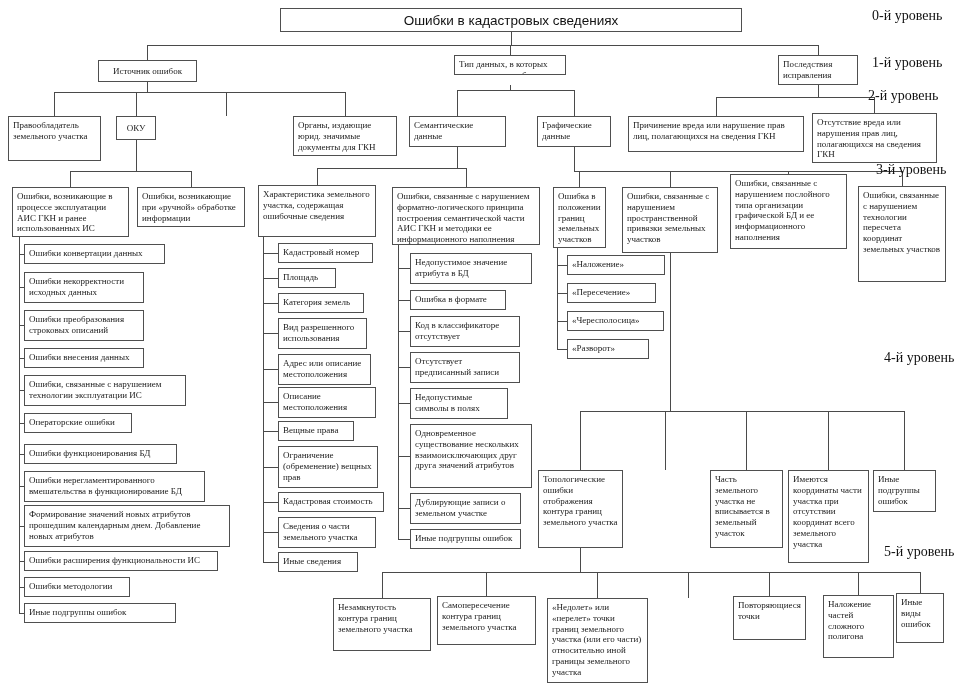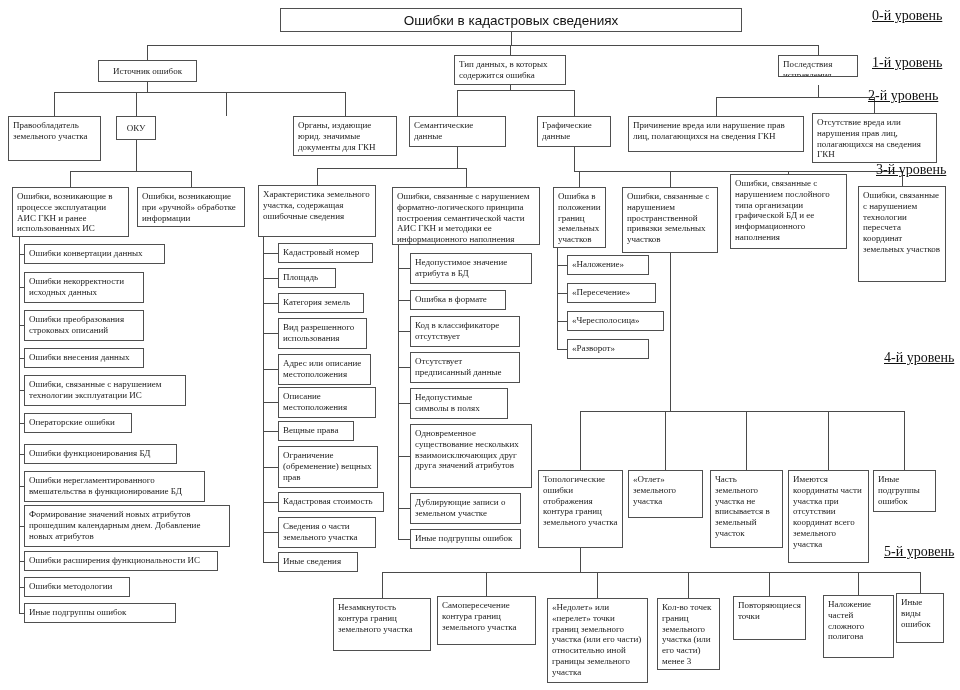--- a/index.html
+++ b/index.html
@@ -5,21 +5,21 @@
   html,body{margin:0;padding:0;background:#ffffff;}
   #stage{position:relative;width:960px;height:690px;background:#ffffff;overflow:hidden;
          font-family:"Liberation Serif",serif;}
   #wires{position:absolute;left:0;top:0;width:960px;height:690px;}
   .node{position:absolute;box-sizing:border-box;background:#ffffff;border:1px solid #4f4f4f;
         font:9px/1.2 "Liberation Serif",serif;color:#1b1b1b;padding:3px 4px;overflow:hidden;}
   .c{display:flex;align-items:center;justify-content:center;text-align:center;padding:1px 2px;}
   .title{position:absolute;box-sizing:border-box;border:1px solid #4f4f4f;background:#fff;
          font:13.5px "Liberation Sans",sans-serif;color:#111;
          display:flex;align-items:center;justify-content:center;}
-  .lvl{position:absolute;font:14px "Liberation Serif",serif;color:#111;white-space:nowrap;text-decoration:underline;}
+  .lvl{position:absolute;font:14px "Liberation Serif",serif;color:#111;white-space:nowrap;}
 </style>
 </head>
 <body>
 
 <div id="stage">
 
   <svg id="wires" viewBox="0 0 960 690" xmlns="http://www.w3.org/2000/svg">
     <path fill="none" stroke="#4a4a4a" stroke-width="1" shape-rendering="crispEdges" d="
       M511 32 V45 M147 45 H818 M147 45 V60 M510 45 V55 M818 45 V55
       M147 82 V92 M54 92 H345 M54 92 V116 M136 92 V116 M226 92 V116 M345 92 V116
@@ -43,22 +43,22 @@
   <div class="title" style="left:280px;top:8px;width:462px;height:24px">Ошибки в кадастровых сведениях</div>
 
   <div class="lvl" style="left:872px;top:8px">0-й уровень</div>
   <div class="lvl" style="left:872px;top:55px">1-й уровень</div>
   <div class="lvl" style="left:868px;top:88px">2-й уровень</div>
   <div class="lvl" style="left:876px;top:162px">3-й уровень</div>
   <div class="lvl" style="left:884px;top:350px">4-й уровень</div>
   <div class="lvl" style="left:884px;top:544px">5-й уровень</div>
 
   <div class="node c" style="left:98px;top:60px;width:99px;height:22px">Источник ошибок</div>
-  <div class="node" style="left:454px;top:55px;width:112px;height:30px">Тип данных, в которых содержится ошибка</div>
-  <div class="node" style="left:778px;top:55px;width:80px;height:22px">Последствия исправления</div>
+  <div class="node" style="left:454px;top:55px;width:112px;height:20px">Тип данных, в которых содержится ошибка</div>
+  <div class="node" style="left:778px;top:55px;width:80px;height:30px">Последствия исправления</div>
 
   <div class="node" style="left:8px;top:116px;width:93px;height:45px">Правообладатель земельного участка</div>
   <div class="node c" style="left:116px;top:116px;width:40px;height:24px">ОКУ</div>
   <div class="node" style="left:293px;top:116px;width:104px;height:40px">Органы, издающие юрид. значимые документы для ГКН</div>
   <div class="node" style="left:409px;top:116px;width:97px;height:31px">Семантические данные</div>
   <div class="node" style="left:537px;top:116px;width:74px;height:31px">Графические данные</div>
   <div class="node" style="left:628px;top:116px;width:176px;height:36px">Причинение вреда или нарушение прав лиц, полагающихся на сведения ГКН</div>
   <div class="node" style="left:812px;top:113px;width:125px;height:50px">Отсутствие вреда или нарушения прав лиц, полагающихся на сведения ГКН</div>
 
   <div class="node" style="left:12px;top:187px;width:117px;height:50px">Ошибки, возникающие в процессе эксплуатации АИС ГКН и ранее использованных ИС</div>
@@ -91,38 +91,36 @@
   <div class="node" style="left:278px;top:387px;width:98px;height:31px">Описание местоположения границ</div>
   <div class="node" style="left:278px;top:421px;width:76px;height:20px">Вещные права</div>
   <div class="node" style="left:278px;top:446px;width:100px;height:42px">Ограничение (обременение) вещных прав</div>
   <div class="node" style="left:278px;top:492px;width:106px;height:20px">Кадастровая стоимость</div>
   <div class="node" style="left:278px;top:517px;width:98px;height:31px">Сведения о части земельного участка</div>
   <div class="node" style="left:278px;top:552px;width:80px;height:20px">Иные сведения</div>
 
   <div class="node" style="left:410px;top:253px;width:122px;height:31px">Недопустимое значение атрибута в БД</div>
   <div class="node" style="left:410px;top:290px;width:96px;height:20px">Ошибка в формате</div>
   <div class="node" style="left:410px;top:316px;width:110px;height:31px">Код в классификаторе отсутствует</div>
-  <div class="node" style="left:410px;top:352px;width:110px;height:31px">Отсутствует предписанный данные</div>
+  <div class="node" style="left:410px;top:352px;width:110px;height:31px">Отсутствует предписанный записи</div>
   <div class="node" style="left:410px;top:388px;width:98px;height:31px">Недопустимые символы в полях</div>
   <div class="node" style="left:410px;top:424px;width:122px;height:64px">Одновременное существование нескольких взаимоисключающих друг друга значений атрибутов</div>
   <div class="node" style="left:410px;top:493px;width:111px;height:31px">Дублирующие записи о земельном участке</div>
   <div class="node" style="left:410px;top:529px;width:111px;height:20px">Иные подгруппы ошибок</div>
 
-  <div class="node" style="left:567px;top:255px;width:82px;height:20px">«Наложение»</div>
+  <div class="node" style="left:567px;top:255px;width:98px;height:20px">«Наложение»</div>
   <div class="node" style="left:567px;top:283px;width:89px;height:20px">«Пересечение»</div>
   <div class="node" style="left:567px;top:311px;width:97px;height:20px">«Чересполосица»</div>
   <div class="node" style="left:567px;top:339px;width:82px;height:20px">«Разворот»</div>
 
   <div class="node" style="left:538px;top:470px;width:85px;height:78px">Топологические ошибки отображения контура границ земельного участка</div>
-  <div class="node" style="left:628px;top:470px;width:75px;height:48px">«Отлет» земельного участка</div>
   <div class="node" style="left:710px;top:470px;width:73px;height:78px">Часть земельного участка не вписывается в земельный участок</div>
   <div class="node" style="left:788px;top:470px;width:81px;height:93px">Имеются координаты части участка при отсутствии координат всего земельного участка</div>
   <div class="node" style="left:873px;top:470px;width:63px;height:42px">Иные подгруппы ошибок</div>
 
   <div class="node" style="left:333px;top:598px;width:98px;height:53px">Незамкнутость контура границ земельного участка</div>
   <div class="node" style="left:437px;top:596px;width:99px;height:49px">Самопересечение контура границ земельного участка</div>
   <div class="node" style="left:547px;top:598px;width:101px;height:85px">«Недолет» или «перелет» точки границ земельного участка (или его части) относительно иной границы земельного участка</div>
-  <div class="node" style="left:657px;top:598px;width:63px;height:72px">Кол-во точек границ земельного участка (или его части) менее 3</div>
   <div class="node" style="left:733px;top:596px;width:73px;height:44px">Повторяющиеся точки</div>
   <div class="node" style="left:823px;top:595px;width:71px;height:63px">Наложение частей сложного полигона</div>
   <div class="node" style="left:896px;top:593px;width:48px;height:50px">Иные виды ошибок</div>
 
 </div>
 
 </body></html>

